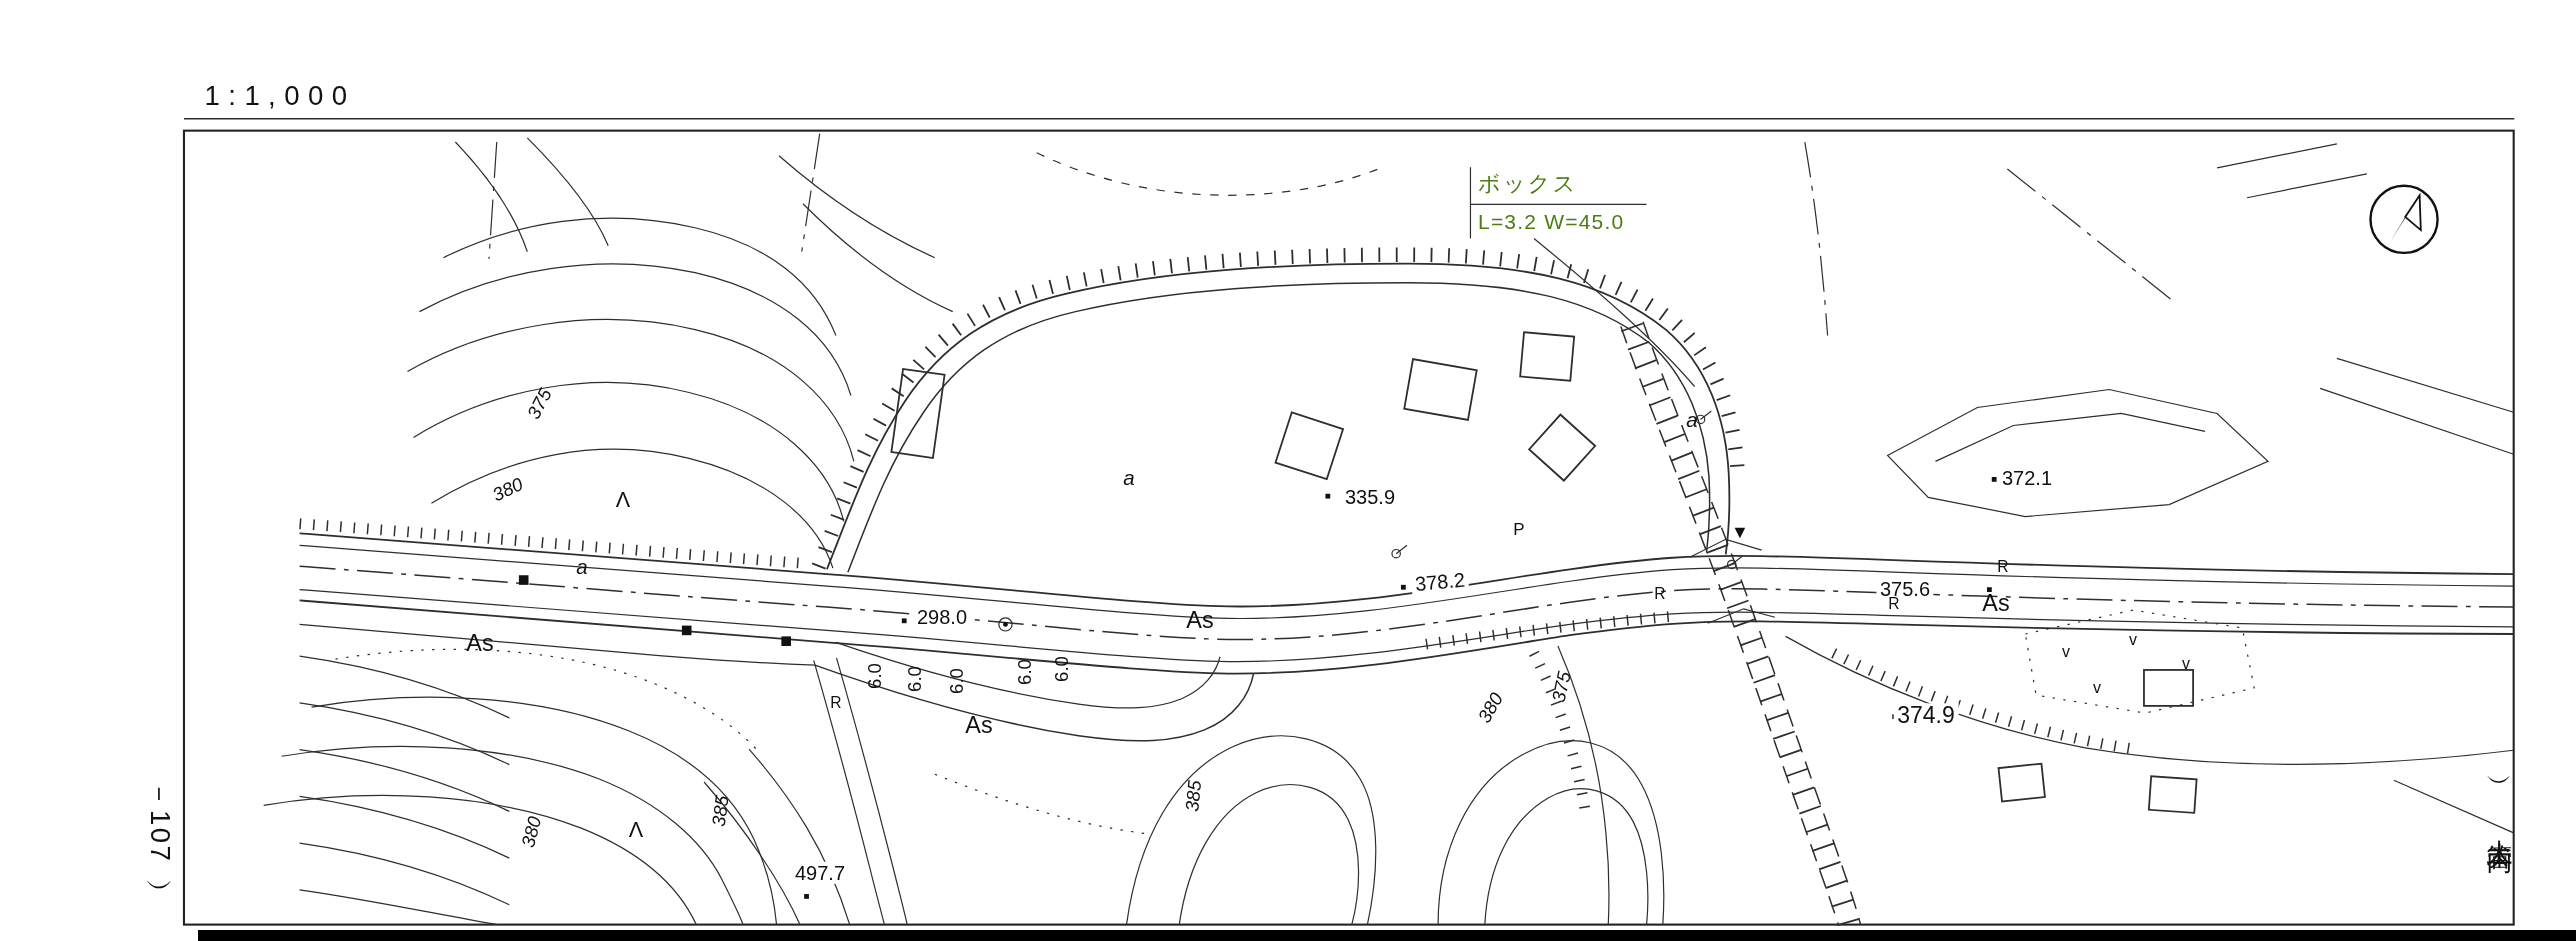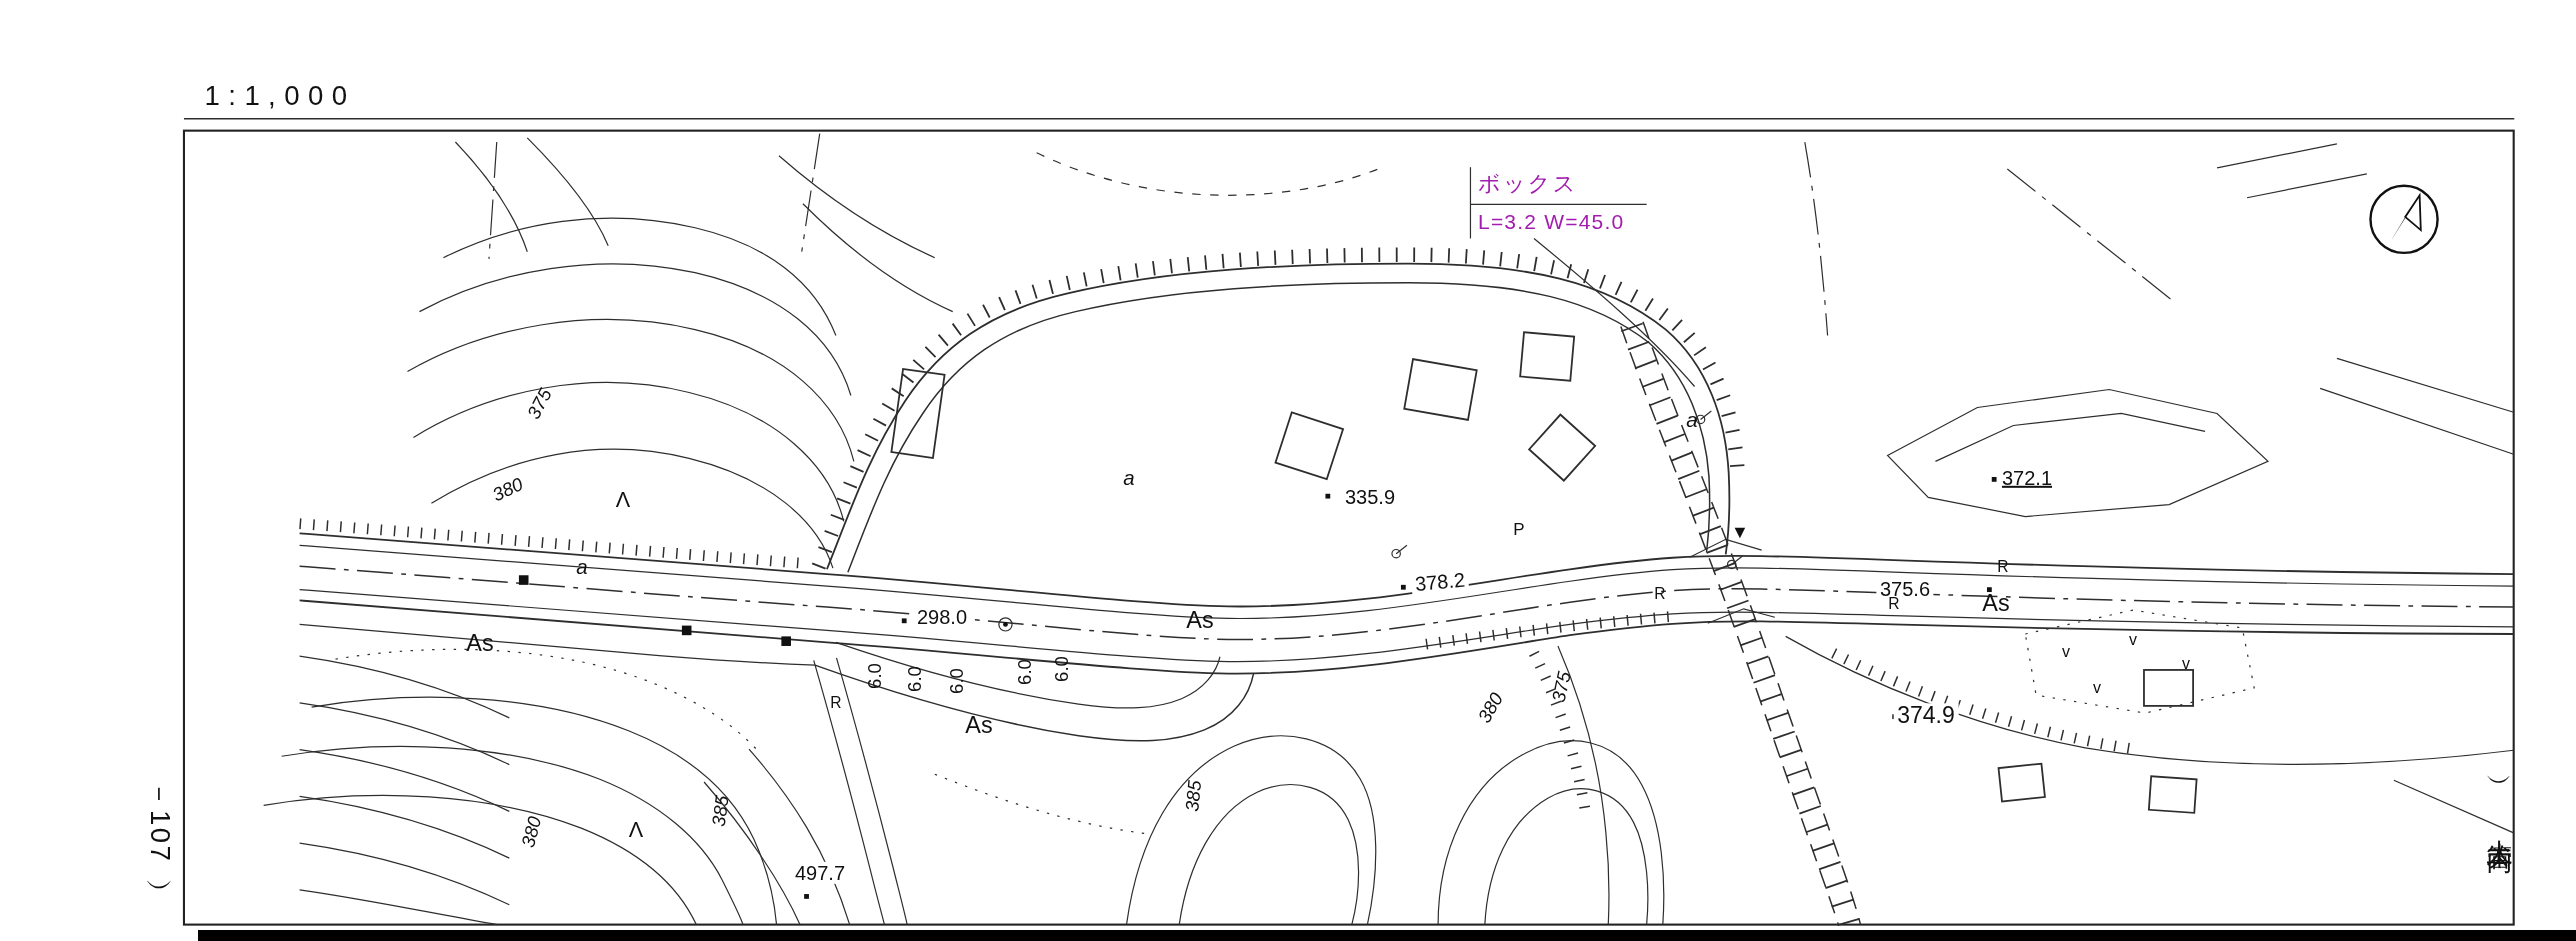--- a/index.html
+++ b/index.html
@@ -5,21 +5,21 @@
   html,body{margin:0;padding:0;background:#e9e9e9;}
   .sheet{
     position:relative;width:2576px;height:942px;background:#ffffff;
     font-family:"Liberation Sans","DejaVu Sans",sans-serif;color:#111;overflow:hidden;
   }
   svg.map{position:absolute;left:0;top:0;z-index:1;}
   .lbl{
     position:absolute;z-index:3;white-space:nowrap;line-height:1;color:#111;
     transform:translate(-50%,-50%) rotate(var(--r,0deg));
   }
-  .abs{position:absolute;z-index:3;white-space:nowrap;line-height:1;color:#a21caf;}
+  .abs{position:absolute;z-index:3;white-space:nowrap;line-height:1;color:#4d7c0f;}
   .vtext{
     position:absolute;z-index:3;writing-mode:vertical-rl;text-orientation:mixed;
     white-space:nowrap;line-height:1;color:#111;
   }
   .halo{background:#fff;padding:1.2px 3.6px;}
   .ital{font-style:italic;}
   .bottom-bar{position:absolute;left:198px;top:930px;width:2378px;height:12px;background:#000;z-index:2;}
   
   .p2{fill:none;stroke:#2e2e2e;stroke-width:2;}
   .p25{fill:none;stroke:#2e2e2e;stroke-width:2.5;}
@@ -192,21 +192,21 @@
   <div class="vtext" style="left:2487px;top:760px;font-size:26px;">）</div>
 
   <div class="vtext" style="left:2487px;top:819px;font-size:26px;letter-spacing:2.4px;">土木管内</div>
 
   <div class="abs" style="left:1478px;top:173px;font-size:22px;letter-spacing:2.4px;">ボックス</div>
   <div class="abs" style="left:1478px;top:211px;font-size:21px;letter-spacing:1.2px;">L=3.2  W=45.0</div>
 
   <div class="lbl halo" style="left:1370px;top:497px;font-size:20px;">335.9</div>
   <div class="lbl halo" style="left:942px;top:617px;font-size:20px;">298.0</div>
   <div class="lbl halo" style="left:1440px;top:582px;font-size:20px;--r:-5deg;">378.2</div>
-  <div class="lbl halo" style="left:2027px;top:478px;font-size:20px;text-decoration:underline;">372.1</div>
+  <div class="lbl halo" style="left:2027px;top:478px;font-size:20px;">372.1</div>
   <div class="lbl halo" style="left:1905px;top:589px;font-size:20px;">375.6</div>
   <div class="lbl halo" style="left:1926px;top:716px;font-size:23px;">374.9</div>
   <div class="lbl halo" style="left:820px;top:873px;font-size:20px;">497.7</div>
 
   <div class="lbl ital" style="left:540px;top:404px;font-size:18.6px;--r:-62deg;">375</div>
   <div class="lbl ital" style="left:508px;top:490px;font-size:18.6px;--r:-25deg;">380</div>
   <div class="lbl ital" style="left:532px;top:832px;font-size:18.6px;--r:-75deg;">380</div>
   <div class="lbl ital" style="left:721px;top:811px;font-size:18.6px;--r:-82deg;">385</div>
   <div class="lbl ital" style="left:1194px;top:796px;font-size:18.6px;--r:-85deg;">385</div>
   <div class="lbl ital" style="left:1491px;top:708px;font-size:18.6px;--r:-60deg;">380</div>

